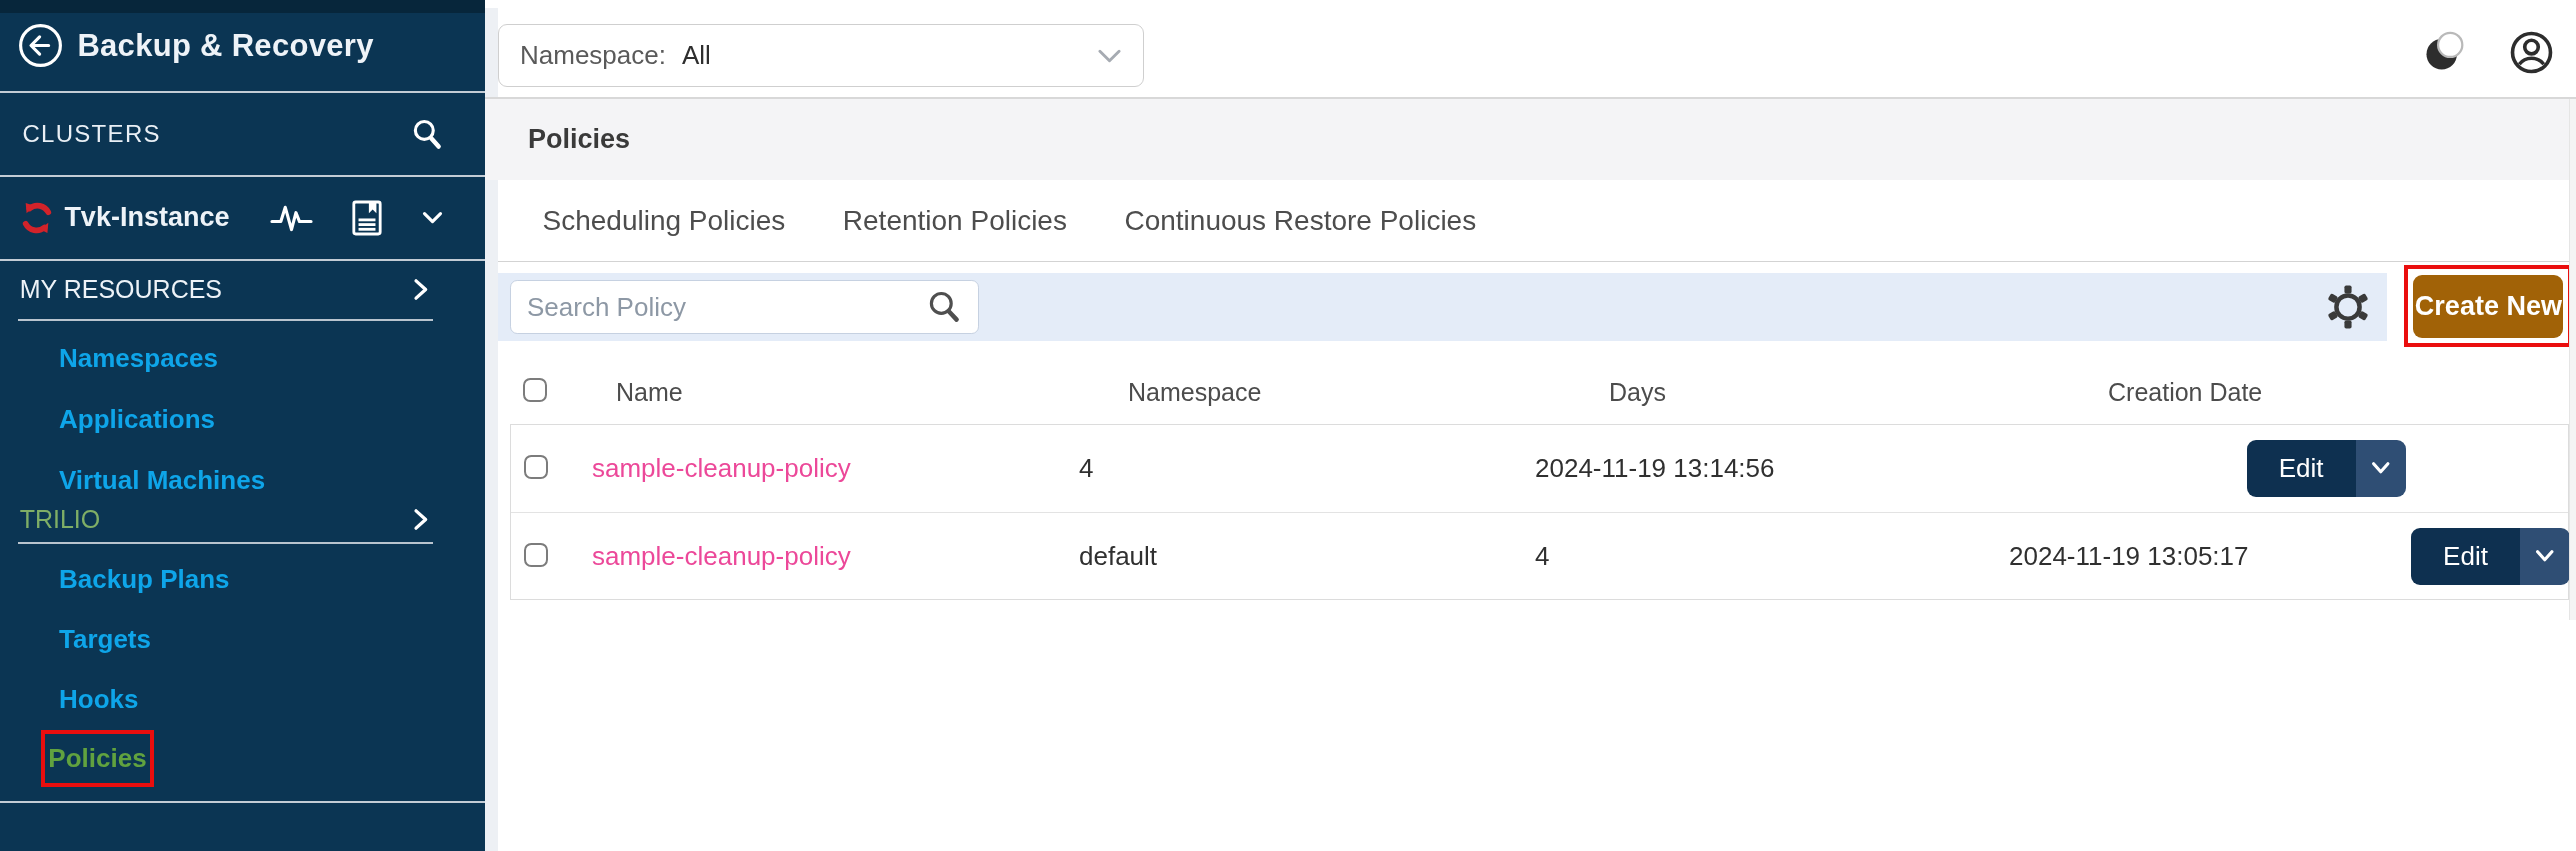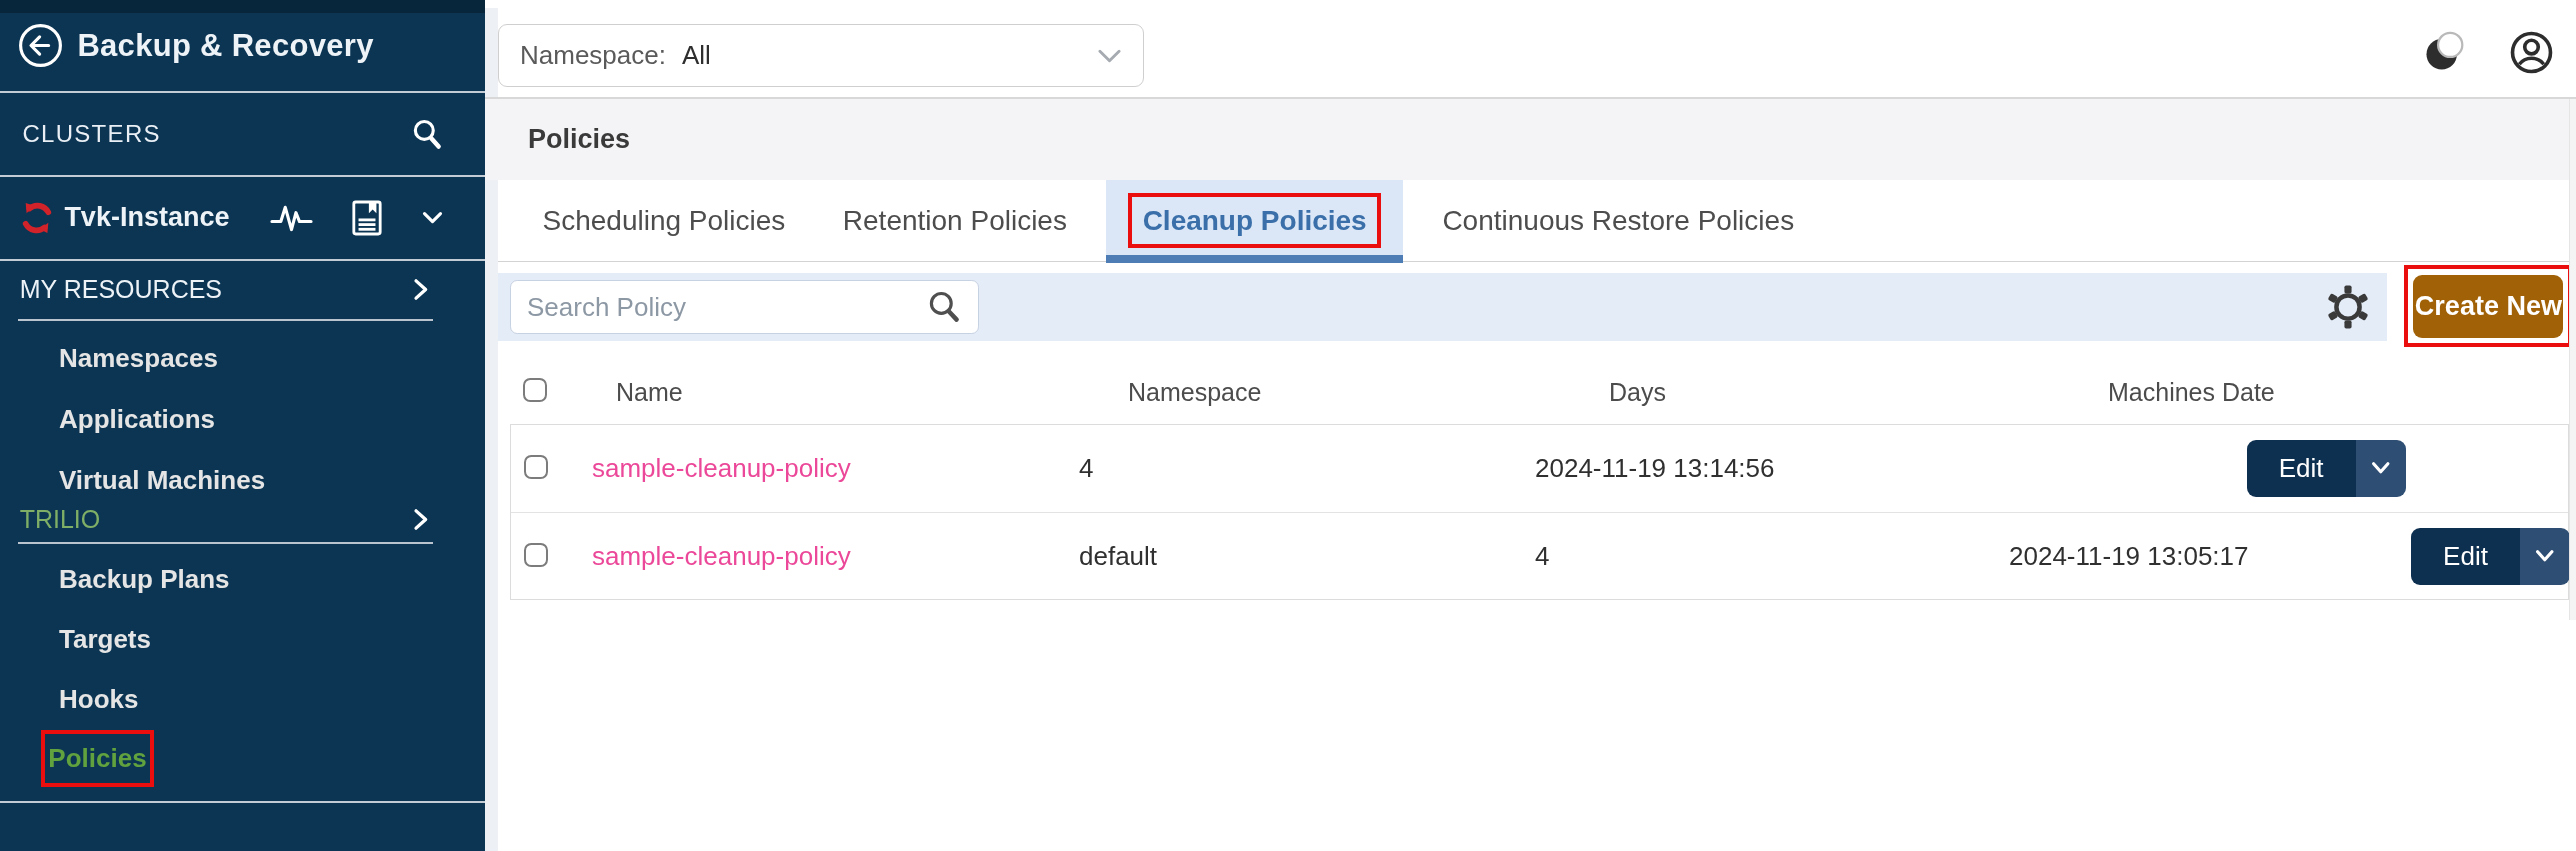--- a/index.html
+++ b/index.html
@@ -22,21 +22,21 @@
   .sb-clusters { top:93px; height:82px; display:flex; align-items:center;
                  padding:0 41px 0 22.4px; justify-content:space-between; }
   .sb-clusters-label { font-size:24px; letter-spacing:1.3px; color:#e9eff5; }
 
   .sb-instance { top:177px; height:81px; display:flex; align-items:center; padding:0 41px 0 19.7px; cursor:pointer; }
   .sb-instance-name { font-size:27px; font-weight:700; margin-left:10.7px; flex:0 0 auto; }
   .sb-instance-icons { margin-left:auto; display:flex; align-items:center; gap:38px; }
 
   .sb-section { height:57px; display:flex; align-items:center;
                 padding:0 54px 0 19.7px; justify-content:space-between; font-size:25px; }
-  .sb-item { position:absolute; left:59px; font-size:26px; font-weight:700; color:#e5e5e5; cursor:pointer; }
+  .sb-item { position:absolute; left:59px; font-size:26px; font-weight:700; color:#0ea5e9; cursor:pointer; }
   .green { color:#7fae66; }
   .green-bright { color:#61a23f; }
   .annotation-box { border:4.5px solid #ea0e0e; }
   #policies-box { position:absolute; left:41px; top:730px; width:113px; height:57px;
                   display:flex; align-items:center; justify-content:center; }
 
   
   #main { position:absolute; left:485px; top:8px; width:2091px; height:612px; background:#fff; }
   #gutter { position:absolute; left:0; top:0; width:12.5px; height:852px; background:#edf0f4; z-index:1; }
 
@@ -228,23 +228,20 @@
       <span id="page-title">Policies</span>
     </div>
 
     <div id="tabs-row">
       <div class="tab">
         <span class="tab-box">Scheduling Policies</span>
       </div>
       <div class="tab">
         <span class="tab-box">Retention Policies</span>
       </div>
-      <div class="tab active">
-        <span class="tab-box annotation-box">Cleanup Policies</span>
-      </div>
       <div class="tab">
         <span class="tab-box">Continuous Restore Policies</span>
       </div>
     </div>
 
     <div id="toolbar">
       <div id="toolbar-band"></div>
       <div id="search-wrap">
         <input id="search-input" type="text" placeholder="Search Policy" style="">
         <svg width="36" height="36" viewBox="0 0 40 40">
@@ -271,21 +268,21 @@
         <button id="create-btn">Create New</button>
       </div>
     </div>
 
     <div id="table">
       <div class="tr thead">
         <span><span class="checkbox"></span></span>
         <span class="cell" style="font-size:25px;color:#4c4c4c;">Name</span>
         <span class="cell" style="font-size:25px;color:#4c4c4c;">Namespace</span>
         <span class="cell" style="font-size:25px;color:#4c4c4c;">Days</span>
-        <span class="cell" style="font-size:25px;color:#4c4c4c;">Machines Date</span>
+        <span class="cell" style="font-size:25px;color:#4c4c4c;">Creation Date</span>
         <span></span>
       </div>
 
       <div id="card">
         <div class="tr data-row">
           <span><span class="checkbox"></span></span>
           <span class="cell link">sample-cleanup-policy</span>
           <span class="cell">4</span>
           <span class="cell">2024-11-19 13:14:56</span>
           <span class="actions">

